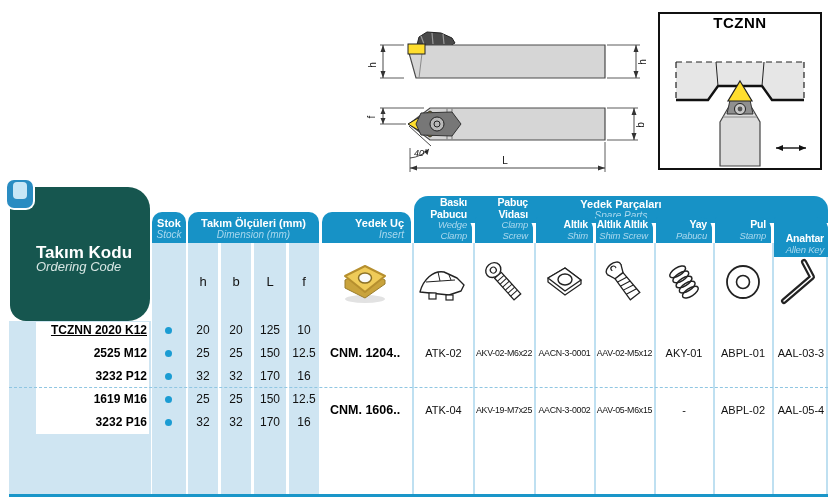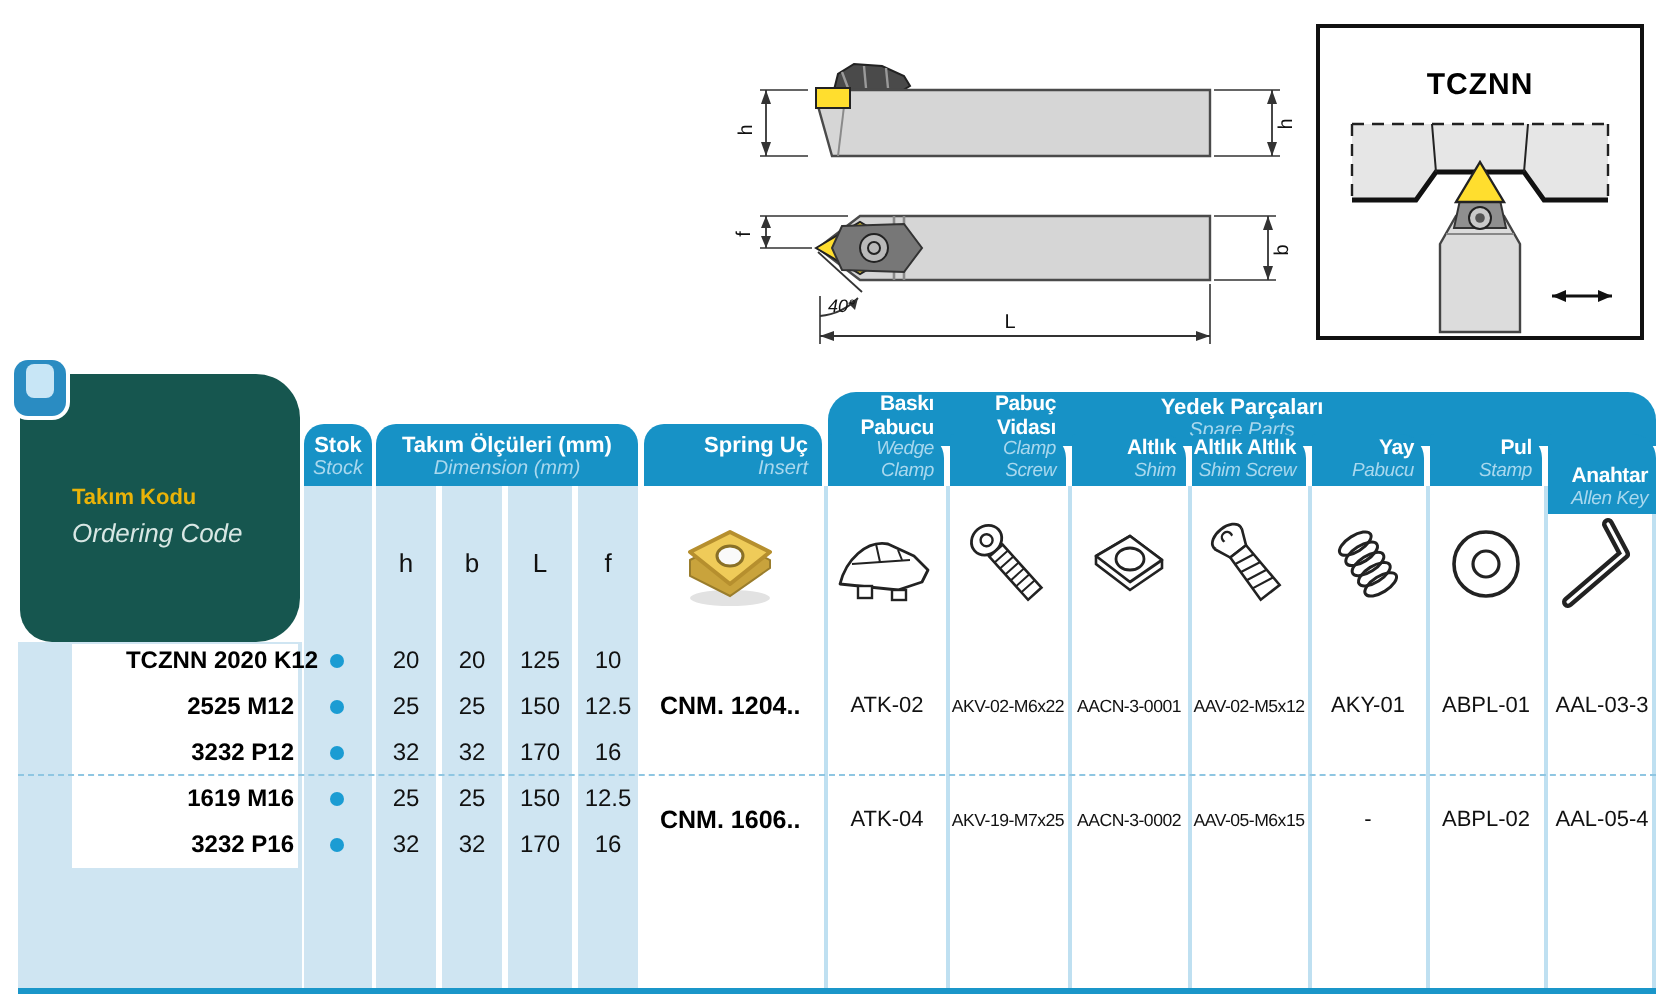--- a/index.html
+++ b/index.html
@@ -23,21 +23,21 @@
   .code-cell{font-weight:bold;font-size:12px;color:#000;line-height:23px;text-align:right;}
   .numcell{font-size:12px;color:#111;line-height:23px;text-align:center;}
   .grp{font-weight:bold;font-size:12.5px;color:#000;line-height:23px;}
   .sc{font-size:11px;color:#111;line-height:23px;text-align:center;}
   .sc-sm{font-size:8.8px;letter-spacing:-0.25px;}
   .dot{width:7px;height:7px;border-radius:50%;background:#1B9CD3;}
   .vline{width:2px;background:#BFE0F1;}
   .dash{border-top:1px dashed #8FC6E2;height:0;}
   .boxtitle{font-weight:bold;font-size:15px;letter-spacing:.5px;color:#000;text-align:center;}
   svg{display:block;}
-  .tealtitle1{font-weight:bold;font-size:11px;color:#eab308;}
+  .tealtitle1{font-weight:bold;font-size:17px;color:#ffffff;}
   .tealtitle2{font-style:italic;font-size:13px;color:#d8e7e4;}
 </style>
 </head>
 <body>
 
 <div id="canvas">
 
   <svg class="abs" style="left:358px;top:20px;" width="300" height="92" viewBox="358 20 300 92">
 
     <path d="M417,45 L419,37 L427,32 L441,33 L452,38 L455,43 L450,46 Z" fill="#4a4a4a" stroke="#222" stroke-width="1"></path>
@@ -85,21 +85,21 @@
     <path d="M429,149 L424,151.5 L427.5,155 Z" fill="#333"></path>
     <text x="414" y="156" font-size="9" font-style="italic" fill="#111">40°</text>
 
     <path d="M410,148 L410,172 M605,142 L605,172" stroke="#333" stroke-width="0.8"></path>
     <line x1="410" y1="168" x2="605" y2="168" stroke="#333" stroke-width="0.9"></line>
     <path d="M410,168 L417,165.5 L417,170.5 Z M605,168 L598,165.5 L598,170.5 Z" fill="#333"></path>
     <text x="505" y="164" font-size="10" fill="#111" text-anchor="middle">L</text>
   </svg>
 
   <div class="abs" style="left:658px;top:12px;width:164px;height:158px;border:2px solid #111;box-sizing:border-box;background:#fff;">
-    <div class="abs boxtitle" style="left:0;top:20px;width:160px;">TCZNN</div>
+    <div class="abs boxtitle" style="left:0;top:0;width:160px;">TCZNN</div>
     <svg class="abs" style="left:0;top:0;" width="160" height="154" viewBox="0 0 160 154">
 
       <path d="M16,48 L144,48 L144,86 L112,86 L102,72 L58,72 L48,86 L16,86 Z" fill="#E6E6E6" stroke="none"></path>
       <path d="M16,48 L144,48 M16,48 L16,86 M144,48 L144,86" stroke="#222" stroke-width="1.2" stroke-dasharray="6 4" fill="none"></path>
       <path d="M16,86 L48,86 L58,72 L102,72 L112,86 L144,86" stroke="#111" stroke-width="2.4" fill="none"></path>
       <path d="M56,48 L58,72 M104,48 L102,72" stroke="#222" stroke-width="1" fill="none"></path>
 
       <path d="M60,108 L68,94 L92,94 L100,108 L100,152 L60,152 Z" fill="#DCDCDC" stroke="#444" stroke-width="1.2"></path>
       <path d="M63,103 L97,103" stroke="#888" stroke-width="1"></path>
 
@@ -150,21 +150,21 @@
     </div>
   </div>
   <div class="abs blue tab" style="left:188px;top:212px;width:131px;height:31px;">
     <div class="bot ctr">
       <div class="hdr-tr">Takım Ölçüleri (mm)</div>
       <div class="hdr-en">Dimension (mm)</div>
     </div>
   </div>
   <div class="abs blue tab" style="left:322px;top:212px;width:89px;height:31px;">
     <div class="bot rgt" style="padding-right:7px;">
-      <div class="hdr-tr">Spring Uç</div>
+      <div class="hdr-tr">Yedek Uç</div>
       <div class="hdr-en">Insert</div>
     </div>
   </div>
 
   <div class="abs blue" style="left:414px;top:196px;width:414px;height:27px;border-radius:14px 14px 0 0;">
     <div class="bot ctr" style="bottom:2px;">
       <div class="hdr-tr">Yedek Parçaları</div>
       <div class="hdr-en">Spare Parts</div>
     </div>
   </div>
@@ -263,21 +263,21 @@
   </svg>
   <svg class="abs" style="left:715px;top:250px;" width="56" height="64" viewBox="-28 -32 56 64">
     <circle cx="0" cy="0" r="16" fill="#fff" stroke="#222" stroke-width="1.8"></circle>
     <circle cx="0" cy="0" r="6.5" fill="#fff" stroke="#222" stroke-width="1.6"></circle>
   </svg>
   <svg class="abs" style="left:774px;top:250px;" width="54" height="64" viewBox="-27 -32 54 64">
     <path d="M-17,19 L11,-5 L3,-20" fill="none" stroke="#222" stroke-width="6" stroke-linejoin="round" stroke-linecap="round"></path>
     <path d="M-17,19 L11,-5 L3,-20" fill="none" stroke="#fff" stroke-width="1.6" stroke-linejoin="round" stroke-linecap="round"></path>
   </svg>
 
-  <div class="abs code-cell" style="left:48px;top:319px;width:111px;">TCZNN  2020 K12</div>
+  <div class="abs code-cell" style="left:36px;top:319px;width:111px;text-decoration:underline;">TCZNN  2020 K12</div>
   <div class="abs code-cell" style="left:36px;top:342px;width:111px;">2525 M12</div>
   <div class="abs code-cell" style="left:36px;top:365px;width:111px;">3232 P12</div>
   <div class="abs code-cell" style="left:36px;top:388px;width:111px;">1619 M16</div>
   <div class="abs code-cell" style="left:36px;top:411px;width:111px;">3232 P16</div>
 
   <div class="abs dot" style="left:165px;top:327px;"></div>
   <div class="abs dot" style="left:165px;top:350px;"></div>
   <div class="abs dot" style="left:165px;top:373px;"></div>
   <div class="abs dot" style="left:165px;top:396px;"></div>
   <div class="abs dot" style="left:165px;top:419px;"></div>

